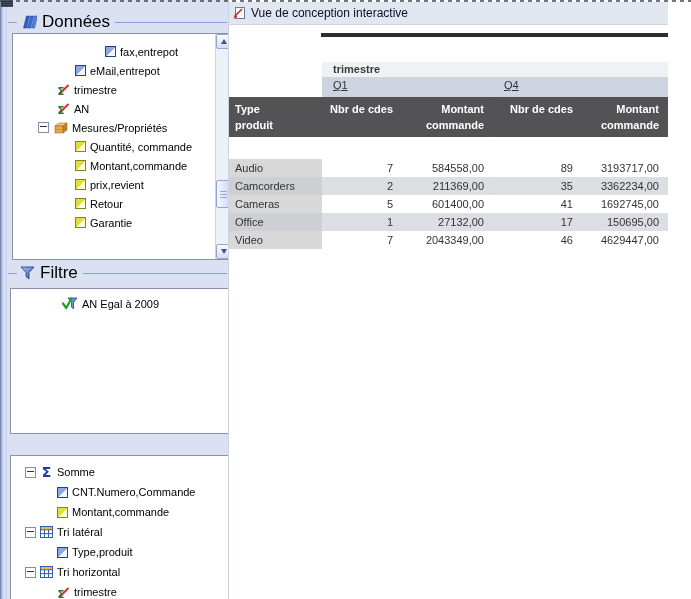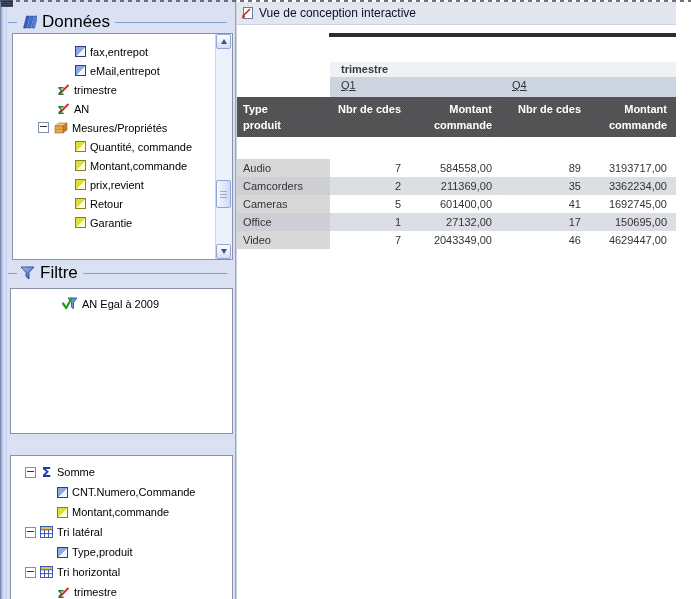--- a/index.html
+++ b/index.html
@@ -65,21 +65,21 @@
     background:linear-gradient(90deg,#f4f7fe,#cfd9f4);border:1px solid #8ea4da;border-radius:2px;}
   .sb-thumb::after{content:"";position:absolute;left:3px;right:3px;top:10px;height:7px;
     background:repeating-linear-gradient(0deg,#93a9dc 0 1px,transparent 1px 3px);}
 
   
   .divider{position:absolute;left:236px;top:0;width:8px;height:599px;
     background:linear-gradient(180deg,#ccd6f2 0,#9db0e6 60px,#7690d8 150px,#6a84d0 100%);
     border-right:1px solid #55689c;box-sizing:border-box;}
 
   
-  .main{position:absolute;left:236px;top:0;width:447px;height:599px;background:#fff;border-left:1px solid #ccd2de;box-sizing:border-box;}
+  .main{position:absolute;left:228px;top:0;width:447px;height:599px;background:#fff;border-left:1px solid #ccd2de;box-sizing:border-box;}
   .main-header{position:absolute;left:0;top:2px;width:439px;height:23px;display:flex;align-items:center;gap:5px;
     padding-left:3px;box-sizing:border-box;border-bottom:1px solid #cdd3df;font-size:12px;color:#0e0e28;}
   .dark-bar{position:absolute;left:92px;top:33px;width:347px;height:4px;background:#2d2d30;}
 
   .pivot{position:absolute;left:0;top:62px;width:439px;display:grid;
     grid-template-columns:93px 80px 91px 89px 86px;font-size:11px;color:#333;}
   .cell,.hcell,.bcell,.gap-row{box-sizing:border-box;overflow:hidden;white-space:nowrap;}
   .r1{height:15px;} .r2{height:16px;}
   .dim-label{grid-column:2/6;height:15px;font-weight:bold;color:#3a3a3a;padding:1px 0 0 11px;}
   .qcell{padding:2px 0 18px 11px;color:#333;text-decoration:underline;}
@@ -113,21 +113,21 @@
         <rect x="11" y="2" width="3" height="12" fill="#3f6fd8" stroke="#1a3a88" stroke-width="0.5"></rect>
         <rect x="15" y="2" width="3" height="12" fill="#5585e8" stroke="#1a3a88" stroke-width="0.5"></rect>
       </g>
         </svg>
     </span>
     <span class="glabel">Données</span>
     <span class="gline gline-r"></span>
   </div>
   <div class="listbox" id="list-donnees">
     <div class="tree-pad-d">
-      <div class="trow" style="margin-left:62px">
+      <div class="trow" style="margin-left:92px">
         <span class="sq"></span>
         <span class="tlabel">fax,entrepot</span>
       </div>
       <div class="trow" style="margin-left:62px">
         <span class="sq"></span>
         <span class="tlabel">eMail,entrepot</span>
       </div>
       <div class="trow" style="margin-left:44px">
         <span class="icon">
           <svg width="13" height="13" viewBox="0 0 13 13">

